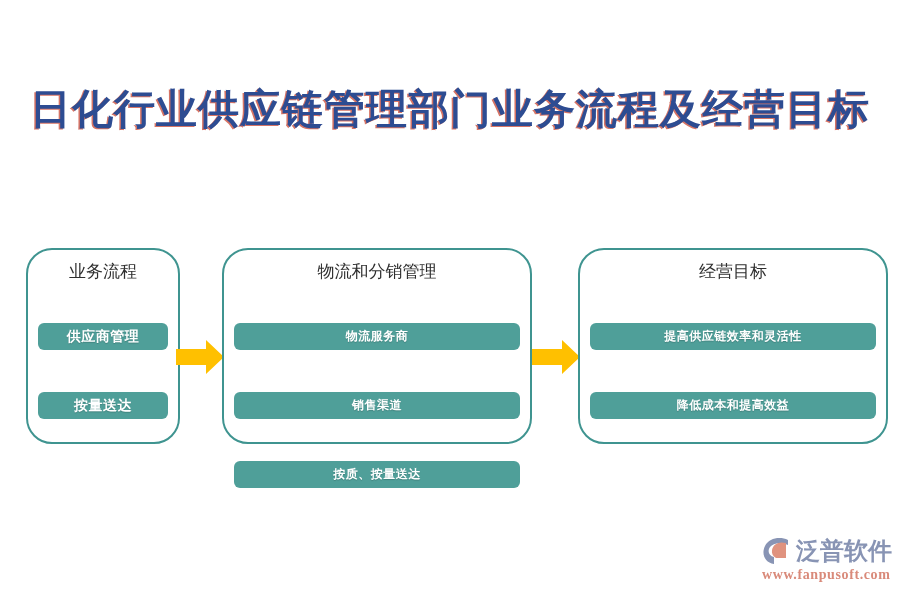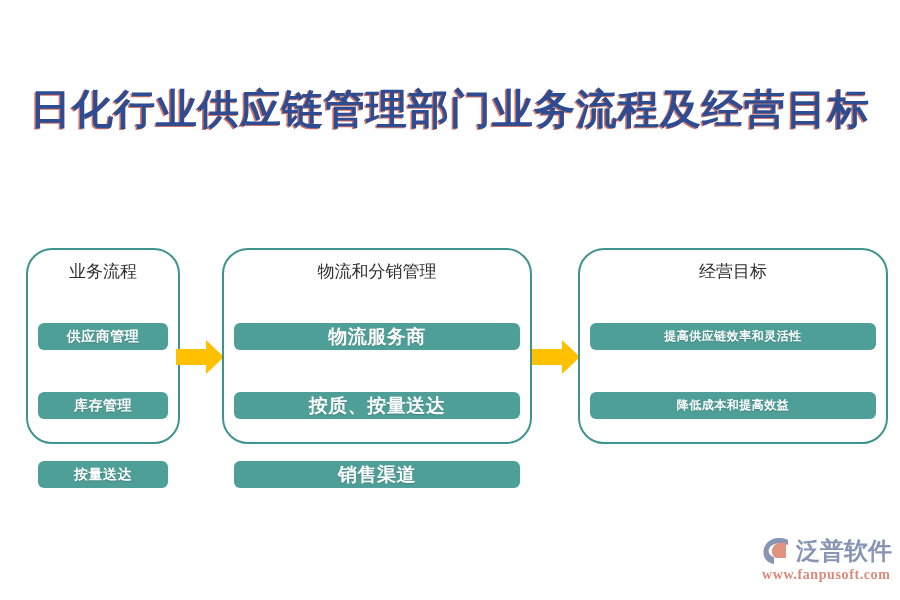--- a/index.html
+++ b/index.html
@@ -72,21 +72,21 @@
     font-weight: 700;
     display: flex;
     align-items: center;
     justify-content: center;
     text-shadow: 0 1px 1px rgba(0,0,0,0.18);
     white-space: nowrap;
     letter-spacing: 0.5px;
     margin-top: 29px;
   }
   #card-1 .pill { font-size: 14px; }
-  #card-2 .pill { font-size: 19px; text-align: center; }
+  #card-2 .pill { font-size: 12px; text-align: center; }
   #card-3 .pill { font-size: 12px; }
 
   
   .arrow {
     position: absolute;
     top: 338px;
     width: 48px;
     height: 38px;
   }
   #arrow-1 { left: 176px; }
@@ -132,37 +132,36 @@
 <body>
 
 <div class="canvas">
 
   <div class="page-title">日化行业供应链管理部门业务流程及经营目标</div>
 
   <div class="card" id="card-1">
     <div class="card-title">业务流程</div>
     <div class="pill-stack">
       <div class="pill">供应商管理</div>
-      <div class="pill">库存管理</div>
       <div class="pill">按量送达</div>
     </div>
   </div>
 
   <div class="arrow" id="arrow-1">
     <svg viewBox="0 0 48 38" xmlns="http://www.w3.org/2000/svg" aria-hidden="true">
       <polygon points="0,11 30,11 30,2 48,19 30,36 30,27 0,27" fill="#ffc000"></polygon>
     </svg>
   </div>
 
   <div class="card" id="card-2">
     <div class="card-title">物流和分销管理</div>
     <div class="pill-stack">
       <div class="pill">物流服务商</div>
+      <div class="pill">销售渠道</div>
       <div class="pill">按质、按量送达</div>
-      <div class="pill">销售渠道</div>
     </div>
   </div>
 
   <div class="arrow" id="arrow-2">
     <svg viewBox="0 0 48 38" xmlns="http://www.w3.org/2000/svg" aria-hidden="true">
       <polygon points="0,11 30,11 30,2 48,19 30,36 30,27 0,27" fill="#ffc000"></polygon>
     </svg>
   </div>
 
   <div class="card" id="card-3">

